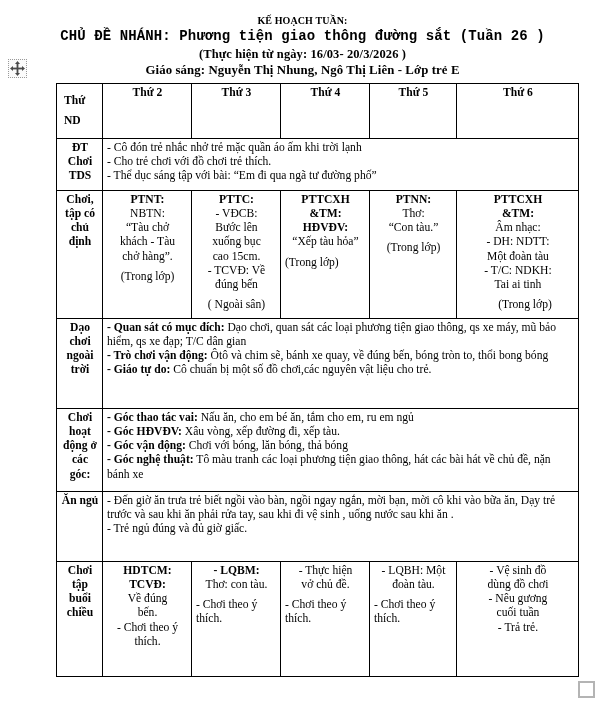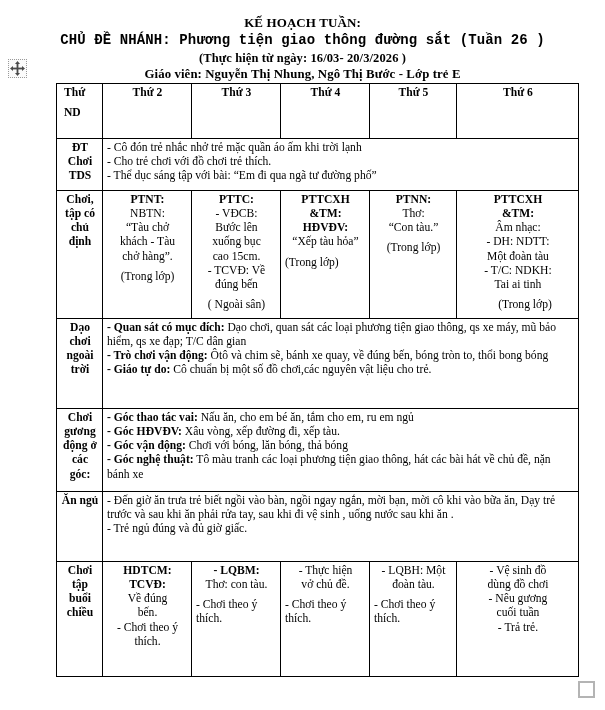--- a/index.html
+++ b/index.html
@@ -24,21 +24,21 @@
     width: 605px;
     text-align: center;
     line-height: 1.32;
   }
   .title-line {
     font-weight: bold;
     font-size: 13.5px;
     letter-spacing: 0.1px;
     white-space: nowrap;
   }
-  .title-line.l1 { font-size: 13px; }
+  .title-line.l1 { font-size: 10px; }
   .title-line.l2 { font-size: 14px; font-family: Liberation Mono, monospace; }
   .title-line.l3 { font-size: 12.5px; }
   .title-line.l4 { font-size: 12.8px; }
 
   
   .move-handle {
     position: absolute;
     left: 8px;
     top: 59px;
     width: 19px;
@@ -106,21 +106,21 @@
   col.c-day5  { width: 87px; }
   col.c-day6  { width: 122px; }
 </style>
 </head>
 <body>
 
 <div class="doc-title">
   <div class="title-line l1">KẾ HOẠCH TUẦN:</div>
   <div class="title-line l2">CHỦ ĐỀ NHÁNH: Phương tiện giao thông đường sắt (Tuần 26 )</div>
   <div class="title-line l3">(Thực hiện từ ngày: 16/03- 20/3/2026 )</div>
-  <div class="title-line l4">Giáo viên: Nguyễn Thị Nhung, Ngô Thị Bước - Lớp trẻ E</div>
+  <div class="title-line l4">Giáo sáng: Nguyễn Thị Nhung, Ngô Thị Liên - Lớp trẻ E</div>
 </div>
 
 <div class="move-handle">
   <svg width="17" height="17" viewBox="0 0 17 17">
     <g fill="#4a4a4a">
       <polygon points="8.5,1 11,4 6,4"></polygon>
       <polygon points="8.5,16 11,13 6,13"></polygon>
       <polygon points="1,8.5 4,6 4,11"></polygon>
       <polygon points="16,8.5 13,6 13,11"></polygon>
       <rect x="7.6" y="3.4" width="1.8" height="10.2"></rect>
@@ -136,21 +136,21 @@
     <col class="c-label">
       <col class="c-day">
       <col class="c-day">
       <col class="c-day">
       <col class="c-day5">
       <col class="c-day6">
   </colgroup>
   <tbody id="table-body">
       <tr style="height: 50px;">
         <td class="rowhead" style="height:50px;">
-          <span class="line" style="text-align:left;padding-left:3px;">Thứ</span>
+          <span class="line" style="text-align:left;padding-left:3px;margin-top:8px;">Thứ</span>
           <span class="spacer"></span>
           <span class="line" style="text-align:left;padding-left:3px;">ND</span>
         </td>
         <td class="colhead">Thứ 2</td>
         <td class="colhead">Thứ 3</td>
         <td class="colhead">Thứ 4</td>
         <td class="colhead">Thứ 5</td>
         <td class="colhead">Thứ 6</td>
       </tr>
       <tr style="height: 52px;">
@@ -227,21 +227,21 @@
         </td>
         <td colspan="5">
           <span class="line"><span class="b">- Quan sát có mục đích:</span> Dạo chơi, quan sát các loại phương tiện giao thông, qs xe máy, mũ bảo hiểm, qs xe đạp; T/C dân gian</span>
           <span class="line"><span class="b">- Trò chơi vận động:</span> Ôtô và chim sẽ, bánh xe quay, về đúng bến, bóng tròn to,  thổi bong bóng</span>
           <span class="line"><span class="b"> - Giáo tự do:</span> Cô chuẩn bị một số đồ chơi,các nguyên vật liệu cho trẻ.</span>
         </td>
       </tr>
       <tr style="height: 83px;">
         <td class="rowhead">
           <span class="line">Chơi</span>
-          <span class="line">gương</span>
+          <span class="line">hoạt</span>
           <span class="line">động ở</span>
           <span class="line">các góc:</span>
         </td>
         <td colspan="5">
           <span class="line"><span class="b">- Góc thao tác vai:</span> Nấu ăn, cho em bé ăn, tắm cho em, ru em ngủ</span>
           <span class="line"><span class="b">- Góc HĐVĐV:</span> Xâu vòng, xếp đường đi, xếp tàu.</span>
           <span class="line"><span class="b">- Góc vận động:</span> Chơi với bóng, lăn bóng, thả bóng</span>
           <span class="line"><span class="b">- Góc nghệ thuật:</span> Tô màu tranh các loại phương tiện giao thông, hát các bài hát về chủ đề, nặn bánh xe</span>
         </td>
       </tr>

